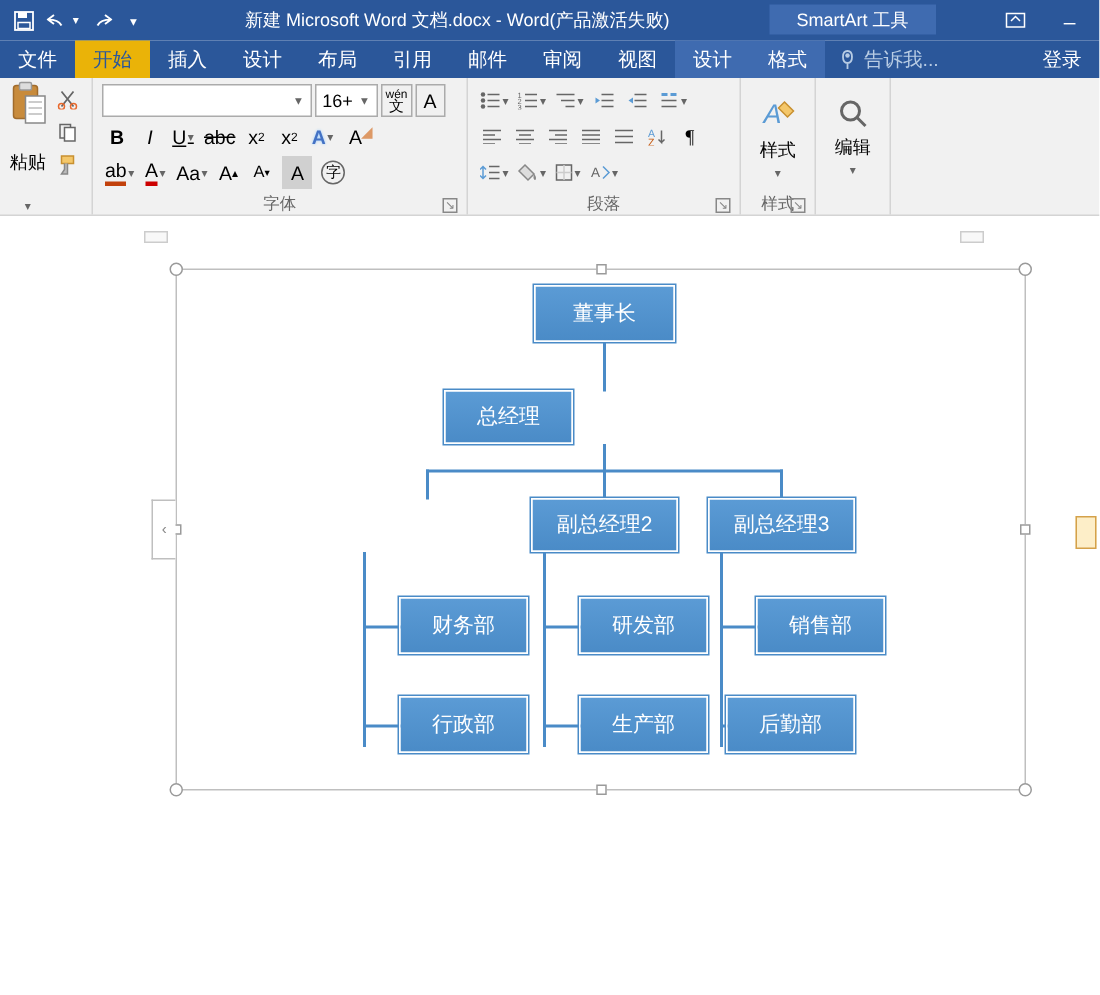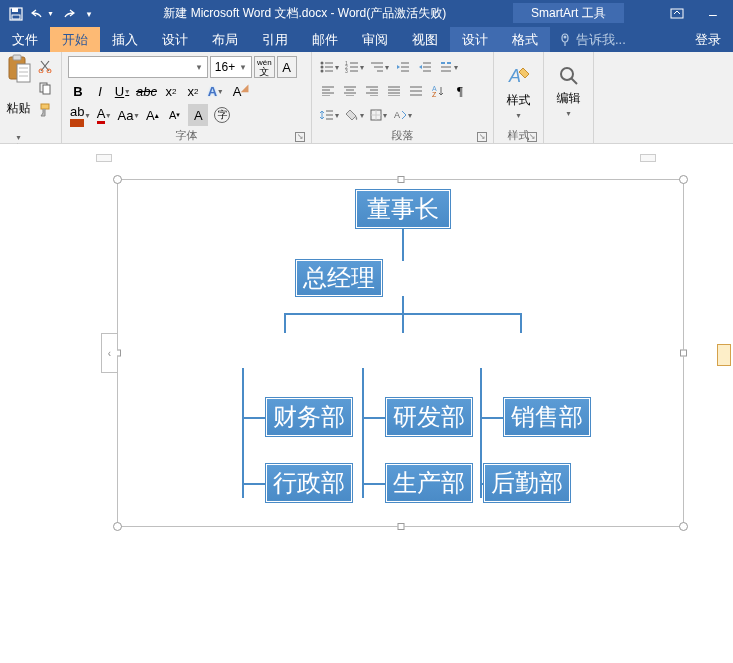--- a/index.html
+++ b/index.html
@@ -9,21 +9,21 @@
 .title-bar { height: 27px; background: #2b579a; display: flex; align-items: center; color: #fff; font-size: 12px; }
 .qat { display: flex; align-items: center; gap: 2px; padding: 0 4px; }
 .qat-btn { width: 24px; height: 22px; display: flex; align-items: center; justify-content: center; cursor: pointer; }
 .title-text { flex: 1; text-align: center; padding-left: 30px; }
 .title-right { display: flex; align-items: center; gap: 8px; padding: 0 6px; }
 .win-btn { width: 28px; height: 22px; display: flex; align-items: center; justify-content: center; cursor: pointer; }
 
 
 .tabs-row { height: 25px; background: #2b579a; display: flex; align-items: stretch; color: #fff; font-size: 13px; }
 .tab { padding: 0 12px; display: flex; align-items: center; cursor: pointer; }
-.tab.active { background: #fdba74; color: #2b579a; }
+.tab.active { background: #eab308; color: #2b579a; }
 .tab.ctx { background: #3f6bb0; }
 .tell-me { flex: 1; display: flex; align-items: center; gap: 4px; padding: 0 8px; color: #b8cce4; }
 .login { padding: 0 12px; display: flex; align-items: center; cursor: pointer; }
 
 
 .ribbon { height: 92px; background: #f1f1f1; border-bottom: 1px solid #d4d4d4; display: flex; }
 .rgroup { border-right: 1px solid #d4d4d4; display: flex; flex-direction: column; padding: 2px 4px 0; }
 .rgroup-body { flex: 1; display: flex; }
 .rgroup-label { height: 16px; font-size: 11px; color: #666; text-align: center; display: flex; align-items: center; justify-content: center; position: relative; }
 .rgroup-label .launcher { position: absolute; right: 2px; bottom: 1px; width: 10px; height: 10px; border: 1px solid #888; font-size: 8px; line-height: 8px; text-align: center; color: #888; cursor: pointer; }
@@ -36,21 +36,21 @@
 
 .font-rows { display: flex; flex-direction: column; gap: 2px; padding: 2px; }
 .row { display: flex; align-items: center; gap: 2px; }
 .combo { height: 22px; border: 1px solid #ababab; background: #fff; display: flex; align-items: center; font-size: 12px; padding: 0 2px; }
 .combo .dd { width: 12px; text-align: center; color: #666; font-size: 9px; }
 .fbtn { min-width: 20px; height: 22px; display: flex; align-items: center; justify-content: center; cursor: pointer; font-size: 13px; padding: 0 2px; }
 .fbtn .dd { font-size: 8px; margin-left: 1px; color: #666; }
 .bold { font-weight: bold; }
 .italic { font-style: italic; }
 .underline { text-decoration: underline; }
-.strike { text-decoration: line-through; font-style: italic; }
+.strike { text-decoration: line-through; }
 
 
 .para-rows { display: flex; flex-direction: column; gap: 2px; padding: 2px; }
 
 
 .vbtn { width: 48px; display: flex; flex-direction: column; align-items: center; justify-content: center; gap: 2px; font-size: 12px; cursor: pointer; padding: 4px 2px; }
 .vbtn-wide { width: 130px; }
 
 
 .doc-area { position: relative; background: #fff; height: calc(100% - 144px); }
@@ -66,21 +66,21 @@
 .h-s { left: 50%; bottom: -4px; transform: translateX(-50%); }
 .h-w { left: -4px; top: 50%; transform: translateY(-50%); }
 .h-e { right: -4px; top: 50%; transform: translateY(-50%); }
 
 .expand-tab { position: absolute; left: -17px; top: 50%; transform: translateY(-50%); width: 16px; height: 40px; border: 1px solid #bfbfbf; border-right: none; background: #fff; display: flex; align-items: center; justify-content: center; font-size: 10px; color: #888; cursor: pointer; }
 
 .side-panel { position: absolute; right: 2px; top: 200px; width: 14px; height: 22px; border: 1px solid #d4a14a; background: #fdeec8; }
 
 
 .org { position: absolute; inset: 0; }
-.node { position: absolute; background: linear-gradient(#5b9bd5, #4a8bc7); border: 1px solid #fff; color: #fff; font-size: 24px; display: flex; align-items: center; justify-content: center; box-shadow: 0 0 0 1px #4a8bc7; }
+.node { position: absolute; background: linear-gradient(#5b9bd5, #4a8bc7); border: 1px solid #fff; color: #fff; font-size: 14px; display: flex; align-items: center; justify-content: center; box-shadow: 0 0 0 1px #4a8bc7; }
 .conn { position: absolute; background: #4a8bc7; }
 
 svg { display: block; }
 </style>
 </head>
 <body>
 
 <div class="title-bar">
   <div class="qat">
     <div class="qat-btn">
@@ -213,21 +213,21 @@
           <div class="fbtn">
               <span style="color:#4472c4;font-weight:bold;text-shadow:0 0 2px #9cf">A</span>
               <span class="dd">▾</span>
             </div>
           <div class="fbtn">
               <span style="position:relative">A<span style="position:absolute;left:8px;top:-2px;color:#d96;font-size:10px">◢</span></span>
             </div>
         </div>
         <div class="row">
           <div class="fbtn">
-              <span style="border-bottom:8px solid #c2410c">ab</span>
+              <span style="border-bottom:3px solid #c2410c">ab</span>
               <span class="dd">▾</span>
             </div>
           <div class="fbtn">
               <span style="border-bottom:3px solid #c00">A</span>
               <span class="dd">▾</span>
             </div>
           <div class="fbtn">Aa<span class="dd">▾</span></div>
           <div class="fbtn">A<sup style="font-size:8px">▴</sup></div>
           <div class="fbtn" style="font-size:11px">A<sup style="font-size:7px">▾</sup></div>
           <div class="fbtn" style="background:#d0d0d0;margin:0 2px">A</div>
@@ -461,20 +461,22 @@
       <div class="conn" style="left:244px;top:188px;width:2px;height:130px"></div>
       <div class="conn" style="left:244px;top:237px;width:26px;height:2px"></div>
       <div class="conn" style="left:244px;top:303px;width:26px;height:2px"></div>
 
       <div class="conn" style="left:362px;top:188px;width:2px;height:130px"></div>
       <div class="conn" style="left:362px;top:237px;width:26px;height:2px"></div>
       <div class="conn" style="left:362px;top:303px;width:26px;height:2px"></div>
 
       <div class="node" style="left:238px;top:10px;width:94px;height:38px">董事长</div>
       <div class="node" style="left:178px;top:80px;width:86px;height:36px">总经理</div>
+      <div class="node" style="left:236px;top:152px;width:98px;height:36px">副总经理2</div>
+      <div class="node" style="left:354px;top:152px;width:98px;height:36px">副总经理3</div>
       <div class="node" style="left:148px;top:218px;width:86px;height:38px">财务部</div>
       <div class="node" style="left:386px;top:218px;width:86px;height:38px">销售部</div>
       <div class="node" style="left:268px;top:218px;width:86px;height:38px">研发部</div>
       <div class="node" style="left:268px;top:284px;width:86px;height:38px">生产部</div>
       <div class="node" style="left:148px;top:284px;width:86px;height:38px">行政部</div>
       <div class="node" style="left:366px;top:284px;width:86px;height:38px">后勤部</div>
     </div>
   </div>
 </div>
 

